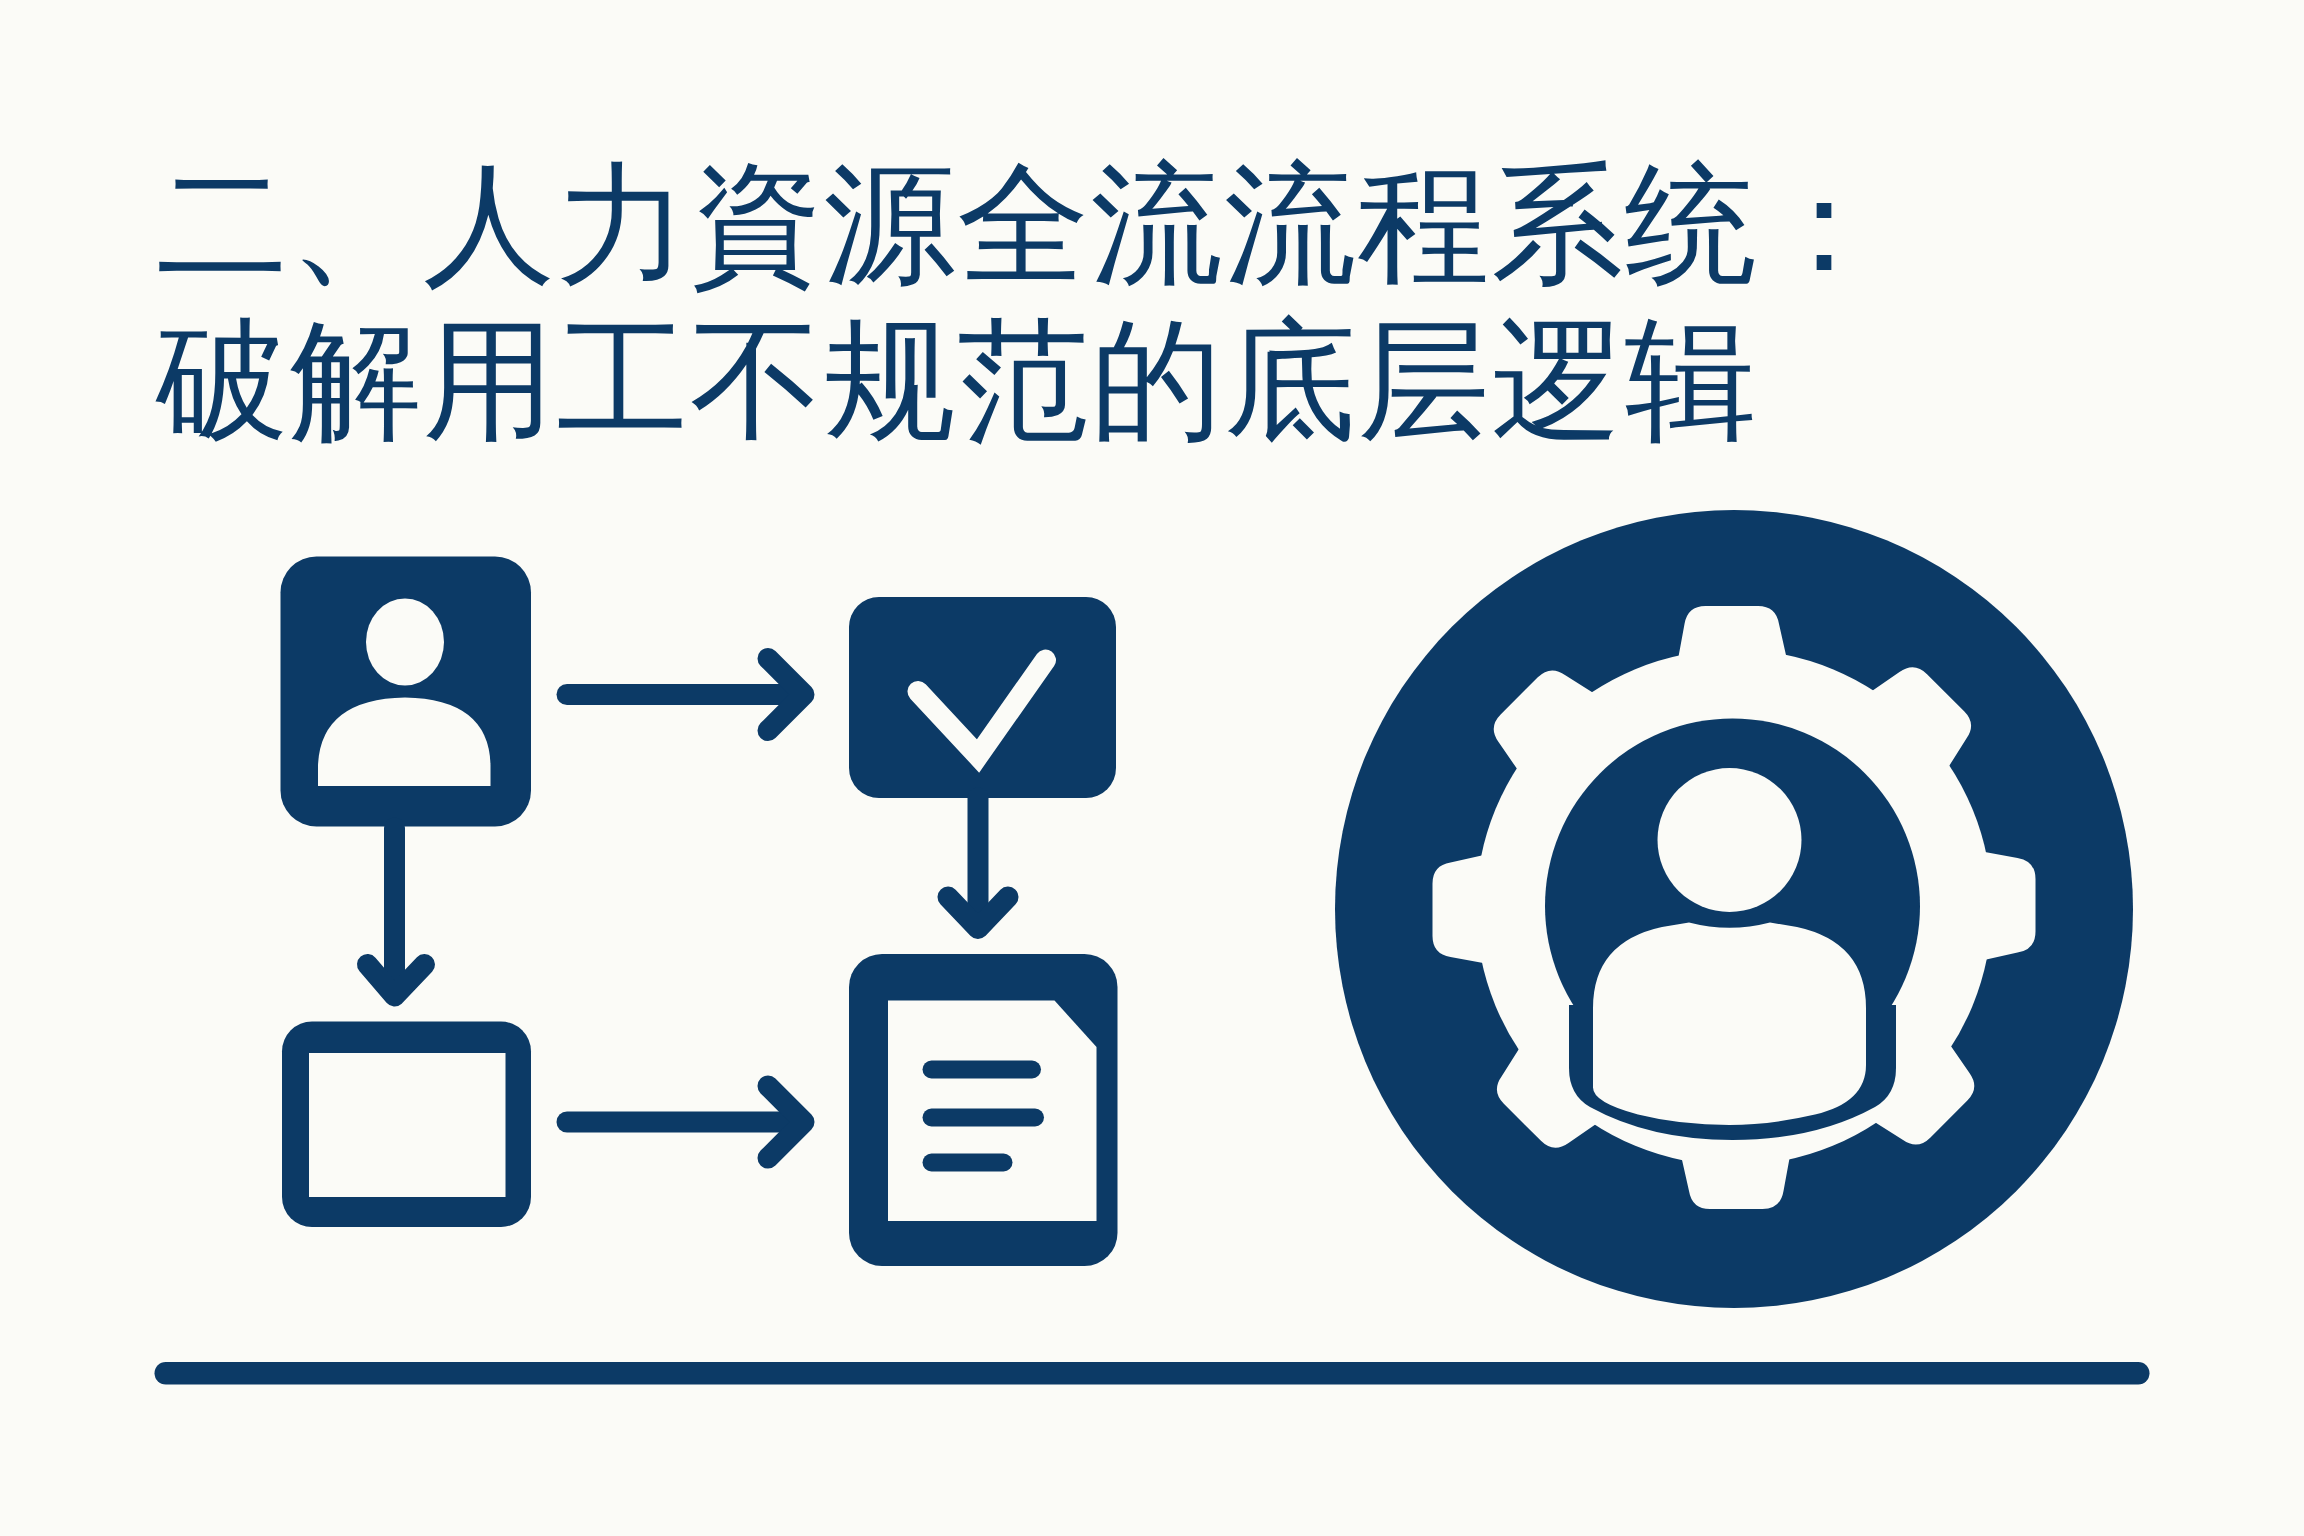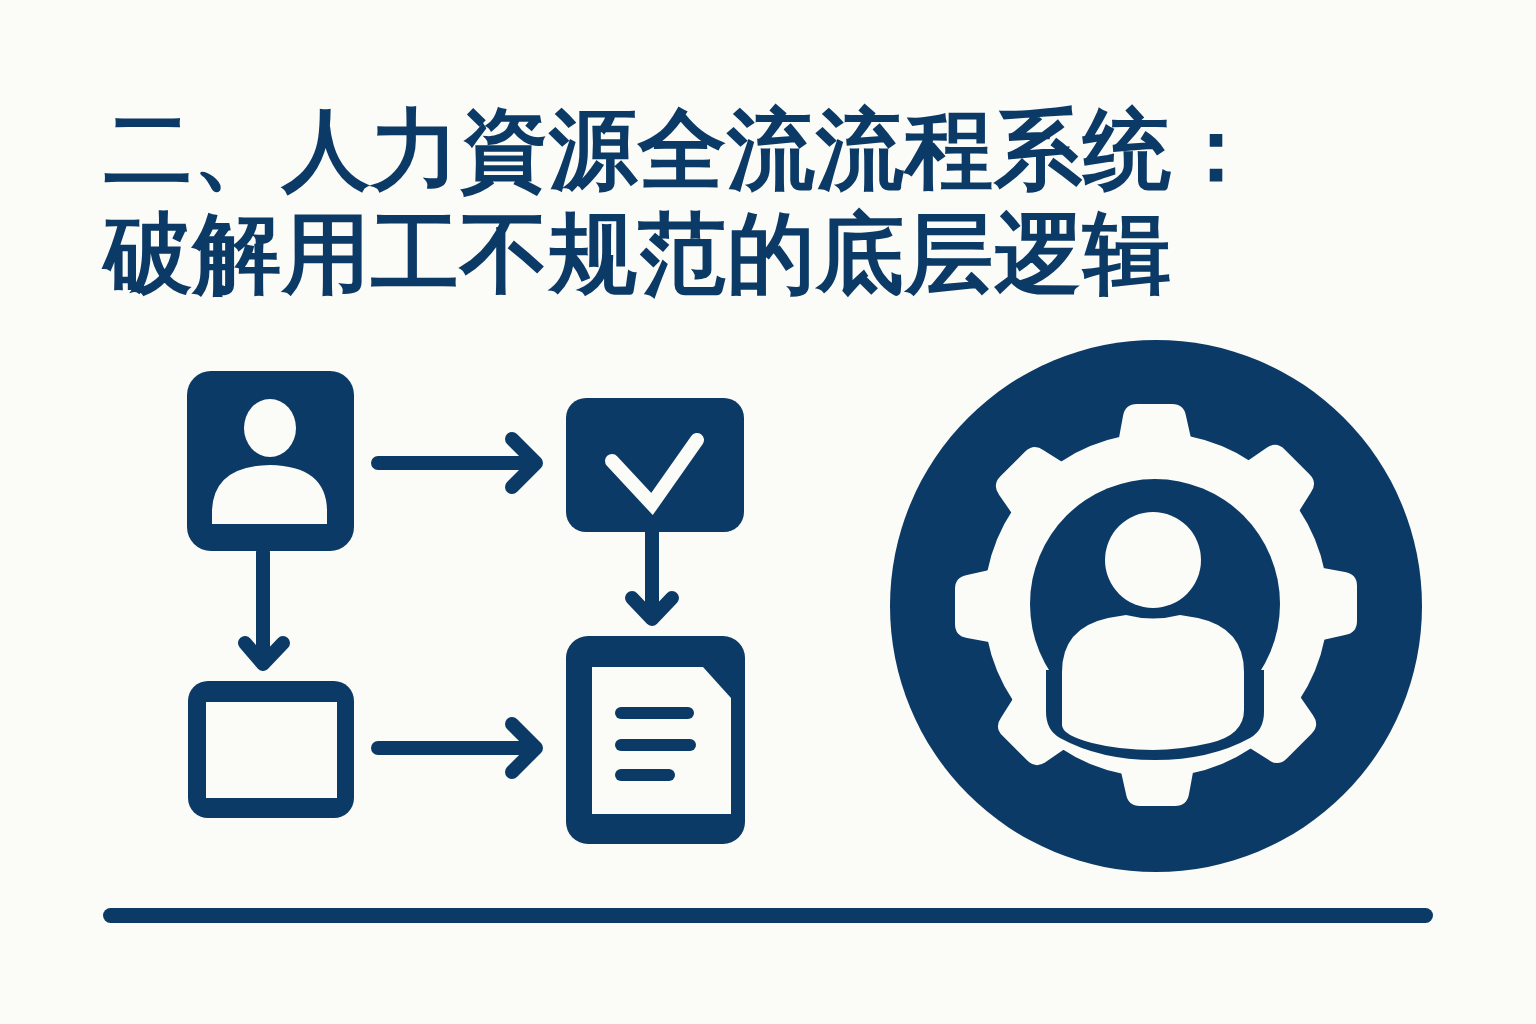--- a/index.html
+++ b/index.html
@@ -5,21 +5,21 @@
   html, body { margin: 0; padding: 0; }
   body {
     width: 1536px; height: 1024px;
     background: #fbfbf7;
     position: relative; overflow: hidden;
     font-family: "DejaVu Sans", "Liberation Sans", sans-serif;
   }
   .title {
     position: absolute; left: 104px;
     color: #0c3a66;
-    font-weight: bold;
+    font-weight: normal;
     font-size: 88px;
     line-height: 1;
     letter-spacing: 1px;
     white-space: nowrap;
   }
   .title.l1 { top: 106px; }
   .title.l2 { top: 210px; }
   svg.diagram { position: absolute; left: 0; top: 0; }
   .divider {
     position: absolute; left: 103px; top: 908px;

